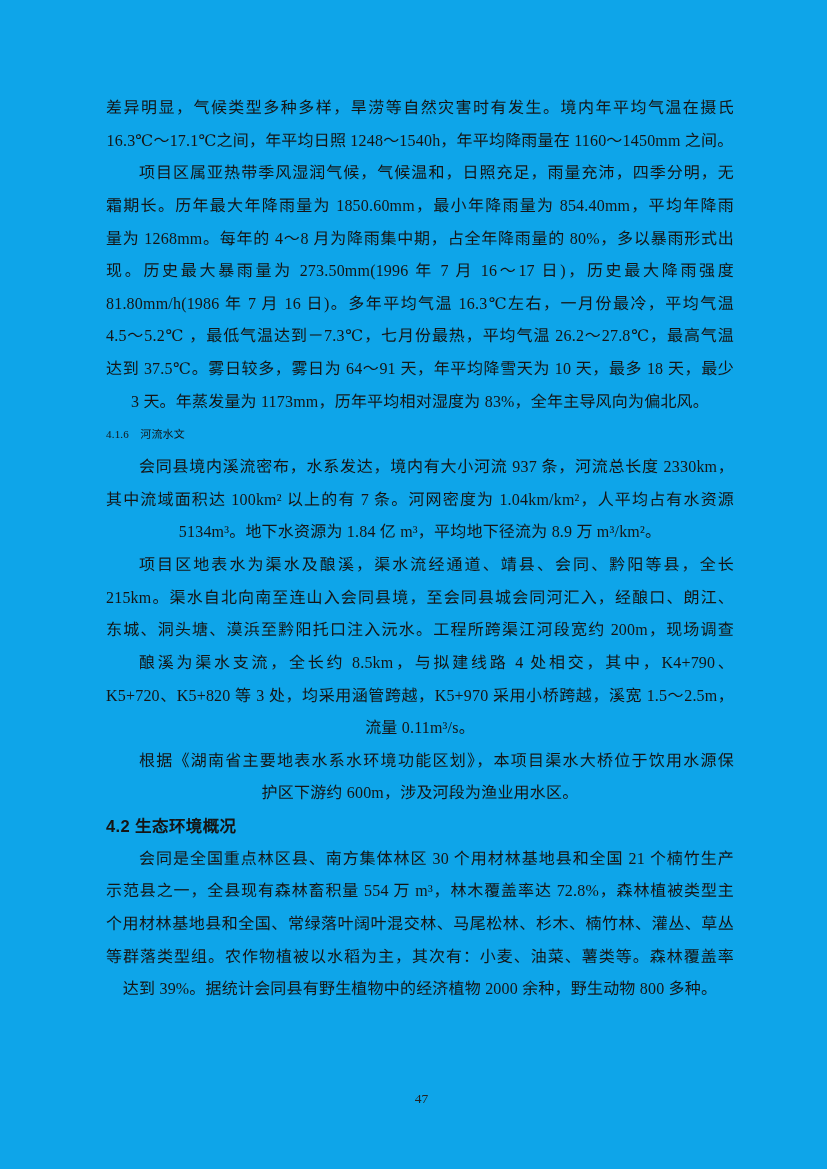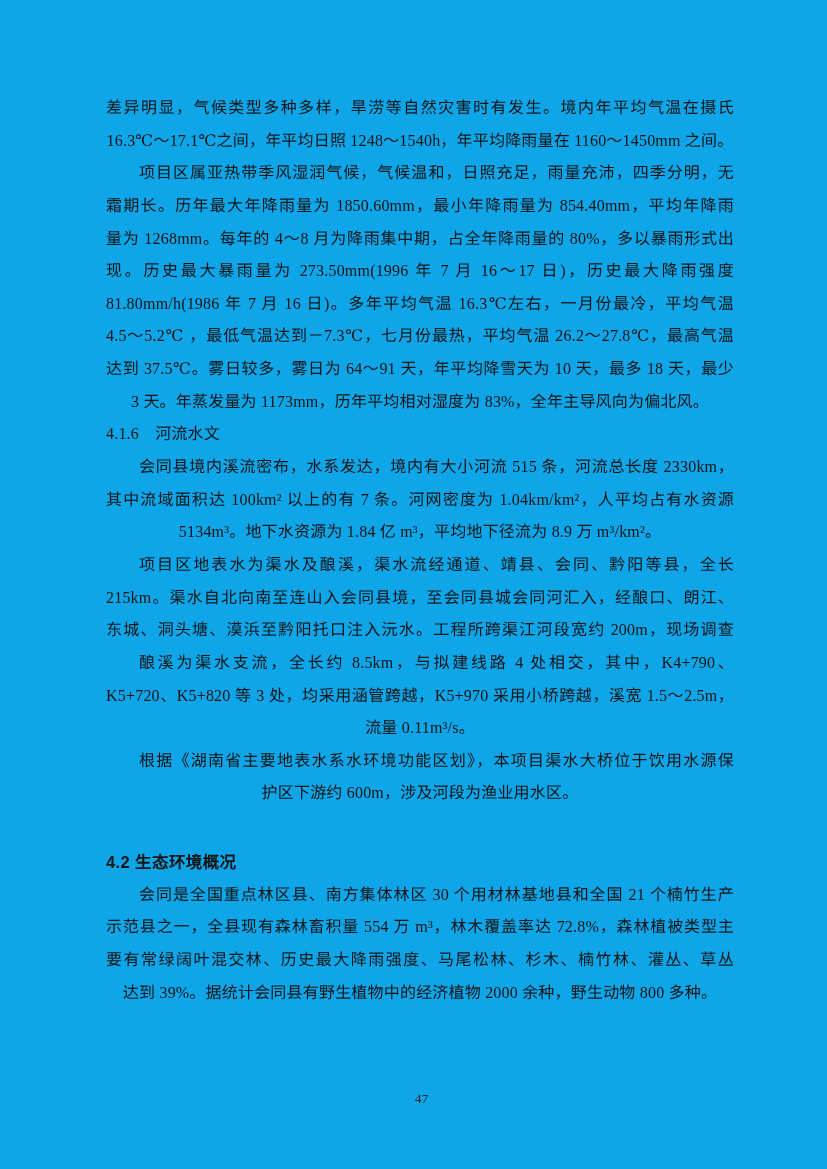--- a/index.html
+++ b/index.html
@@ -33,30 +33,29 @@
   .line.end {
     text-align: center;
     text-align-last: auto;
   }
   .line.indent {
     padding-left: 33px;
   }
   .block.heading-serif .line {
     text-align: left;
     text-align-last: auto;
-    font-size: 16px;
+    font-size: 11px;
   }
   .block.heading-sans .line {
     font-family: "Liberation Sans", "DejaVu Sans", sans-serif;
     font-weight: 700;
     font-size: 16.5px;
     letter-spacing: 0.4px;
     text-align: left;
     text-align-last: auto;
-    margin-top: 36px;
   }
   .page-footer {
     position: absolute;
     left: 16px;
     right: 0;
     top: 1091px;
     text-align: center;
     font-size: 13.5px;
     color: #222222;
   }
@@ -77,21 +76,21 @@
         <div class="line">现。历史最大暴雨量为 273.50mm(1996 年 7 月 16～17 日)，历史最大降雨强度</div>
         <div class="line">81.80mm/h(1986 年 7 月 16 日)。多年平均气温 16.3℃左右，一月份最冷，平均气温</div>
         <div class="line">4.5～5.2℃ ，最低气温达到－7.3℃，七月份最热，平均气温 26.2～27.8℃，最高气温</div>
         <div class="line">达到 37.5℃。雾日较多，雾日为 64～91 天，年平均降雪天为 10 天，最多 18 天，最少</div>
         <div class="line end">3 天。年蒸发量为 1173mm，历年平均相对湿度为 83%，全年主导风向为偏北风。</div>
       </div>
       <div class="block heading-serif">
         <div class="line end">4.1.6　河流水文</div>
       </div>
       <div class="block paragraph">
-        <div class="line indent">会同县境内溪流密布，水系发达，境内有大小河流 515 条，河流总长度 2330km，</div>
+        <div class="line indent">会同县境内溪流密布，水系发达，境内有大小河流 937 条，河流总长度 2330km，</div>
         <div class="line">其中流域面积达 100km² 以上的有 7 条。河网密度为 1.04km/km²，人平均占有水资源</div>
         <div class="line end">5134m³。地下水资源为 1.84 亿 m³，平均地下径流为 8.9 万 m³/km²。</div>
       </div>
       <div class="block paragraph">
         <div class="line indent">项目区地表水为渠水及酿溪，渠水流经通道、靖县、会同、黔阳等县，全长</div>
         <div class="line">215km。渠水自北向南至连山入会同县境，至会同县城会同河汇入，经酿口、朗江、</div>
         <div class="line">东城、洞头塘、漠浜至黔阳托口注入沅水。工程所跨渠江河段宽约 200m，现场调查</div>
       </div>
       <div class="block paragraph">
         <div class="line indent">酿溪为渠水支流，全长约 8.5km，与拟建线路 4 处相交，其中，K4+790、</div>
@@ -101,20 +100,21 @@
       <div class="block paragraph">
         <div class="line indent">根据《湖南省主要地表水系水环境功能区划》，本项目渠水大桥位于饮用水源保</div>
         <div class="line end">护区下游约 600m，涉及河段为渔业用水区。</div>
       </div>
       <div class="block heading-sans">
         <div class="line end">4.2 生态环境概况</div>
       </div>
       <div class="block paragraph">
         <div class="line indent">会同是全国重点林区县、南方集体林区 30 个用材林基地县和全国 21 个楠竹生产</div>
         <div class="line">示范县之一，全县现有森林畜积量 554 万 m³，林木覆盖率达 72.8%，森林植被类型主</div>
-        <div class="line">要有常绿阔叶混交林、历史最大降雨强度、马尾松林、杉木、楠竹林、灌丛、草丛</div>
+        <div class="line">个用材林基地县和全国、常绿落叶阔叶混交林、马尾松林、杉木、楠竹林、灌丛、草丛</div>
+        <div class="line">等群落类型组。农作物植被以水稻为主，其次有：小麦、油菜、薯类等。森林覆盖率</div>
         <div class="line end">达到 39%。据统计会同县有野生植物中的经济植物 2000 余种，野生动物 800 多种。</div>
       </div>
     </main>
   <footer class="page-footer">
     <span>47</span>
   </footer>
 </div>
 
 </body></html>

